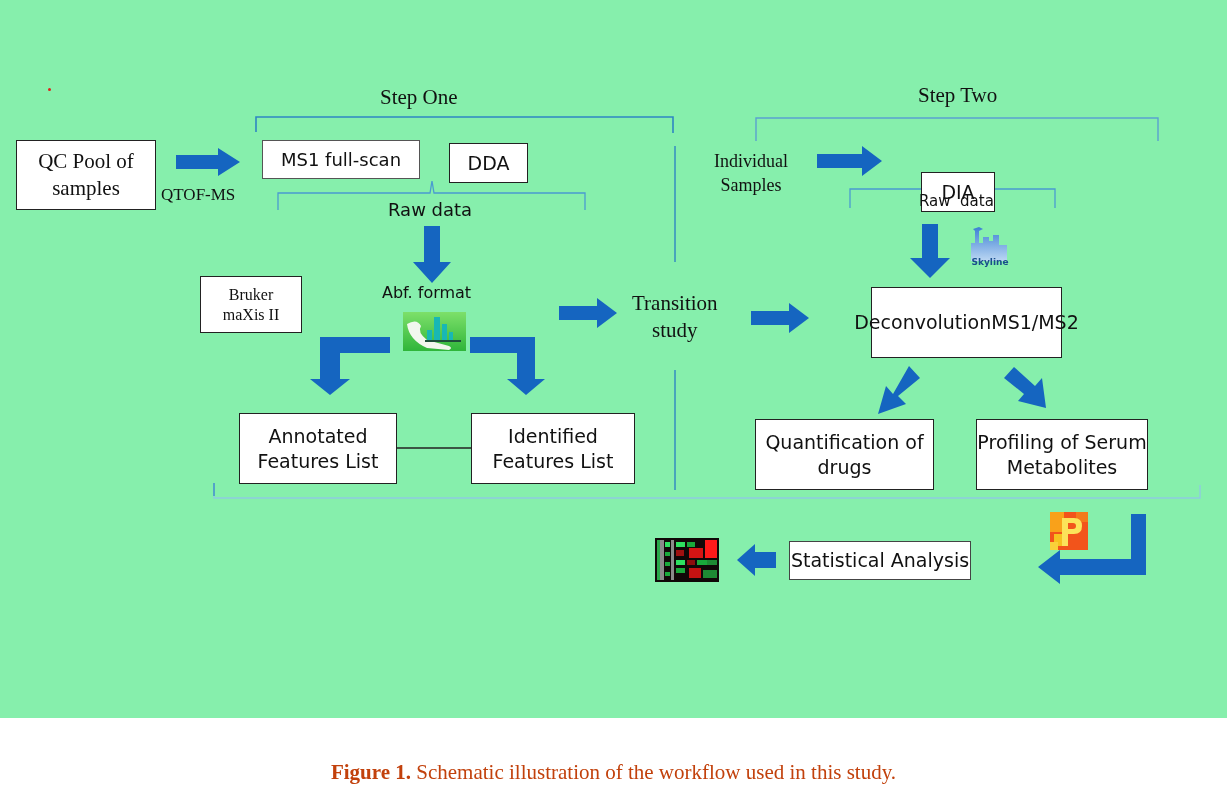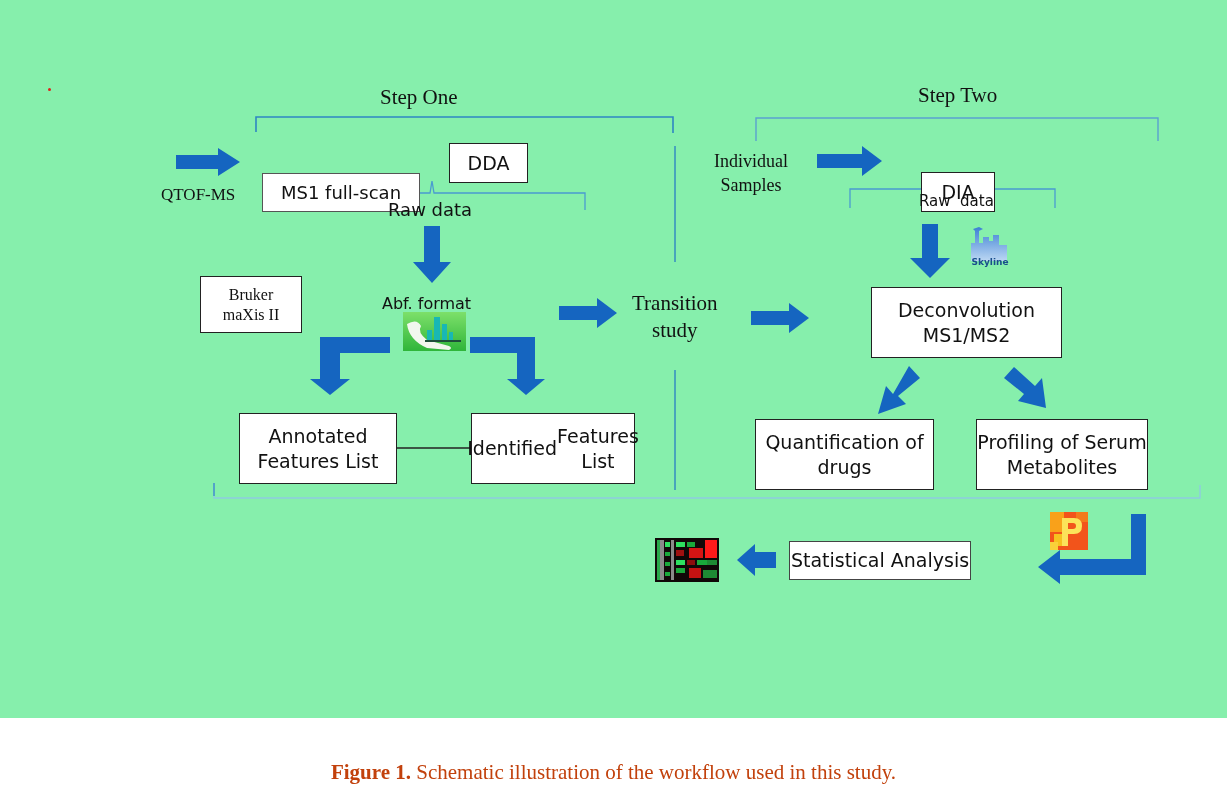--- a/index.html
+++ b/index.html
@@ -65,37 +65,41 @@
 
       <polygon points="1131,514 1146,514 1146,575 1060,575 1060,584 1038,567 1060,550 1060,559 1131,559"></polygon>
 
       <polygon points="776,552 776,568 755,568 755,576 737,560 755,544 755,552"></polygon>
     </g>
   </svg>
 
   <div class="txt serif" style="left:380px;top:85px;font-size:21px;">Step One</div>
   <div class="txt serif" style="left:918px;top:83px;font-size:21px;">Step Two</div>
 
+  <div class="box serif" style="left:16px;top:140px;width:140px;height:70px;font-size:21px;flex-direction:column;">
+    <span>QC Pool of</span>
+    <span>samples</span>
+  </div>
   <div class="txt serif" style="left:161px;top:185px;font-size:17px;">QTOF-MS</div>
 
   <div class="box serif" style="left:200px;top:234px;width:102px;height:57px;font-size:16px;flex-direction:column;line-height:1.25;margin-top:42px;">
     <span>Bruker</span>
     <span>maXis II</span>
   </div>
 
-  <div class="box sans" style="left:262px;top:140px;width:158px;height:39px;font-size:18px;border-color:#555;margin-top:33px;">
+  <div class="box sans" style="left:262px;top:140px;width:158px;height:39px;font-size:18px;border-color:#555;">
     <span>MS1 full-scan</span>
   </div>
 
   <div class="box sans" style="left:449px;top:143px;width:79px;height:40px;font-size:19px;">
     <span>DDA</span>
   </div>
 
   <div class="txt sans" style="left:388px;top:199px;font-size:18px;">Raw data</div>
-  <div class="txt sans" style="left:382px;top:294px;font-size:16px;">Abf. format</div>
+  <div class="txt sans" style="left:382px;top:283px;font-size:16px;">Abf. format</div>
 
   <div class="icon" style="left:403px;top:312px;width:63px;height:39px;">
     <svg width="63" height="39" viewBox="0 0 63 39">
       <defs>
         <linearGradient id="gGreen" x1="0" y1="0" x2="0" y2="1">
           <stop offset="0" stop-color="#7de06a"></stop>
             <stop offset="1" stop-color="#2fb53a"></stop>
         </linearGradient>
       </defs>
       <rect x="0" y="0" width="63" height="39" fill="url(#gGreen)"></rect>
@@ -105,21 +109,21 @@
       <rect x="39" y="12" width="5" height="16" fill="#18b7b5"></rect>
       <rect x="46" y="20" width="4" height="8" fill="#18b7b5"></rect>
       <rect x="22" y="28" width="36" height="2" fill="#1e4f3a"></rect>
     </svg>
   </div>
 
   <div class="box sans" style="left:239px;top:413px;width:158px;height:71px;font-size:19px;flex-direction:column;">
     <span>Annotated</span>
     <span>Features List</span>
   </div>
-  <div class="box sans" style="left:471px;top:413px;width:164px;height:71px;font-size:19px;flex-direction:row;">
+  <div class="box sans" style="left:471px;top:413px;width:164px;height:71px;font-size:19px;flex-direction:column;">
     <span>Identified</span>
     <span>Features List</span>
   </div>
 
   <div class="txt serif" style="left:632px;top:290px;font-size:21px;line-height:1.28;">
     <div>Transition</div>
     <div>study</div>
   </div>
 
   <div class="txt serif" style="left:714px;top:149px;font-size:18px;line-height:1.35;">
@@ -137,21 +141,21 @@
         <linearGradient id="gSky" x1="0" y1="0" x2="0" y2="1">
           <stop offset="0" stop-color="#3b7fd4"></stop>
             <stop offset="1" stop-color="#bcd7f3"></stop>
         </linearGradient>
       </defs>
       <path d="M4 40 L4 22 L8 22 L8 10 L6 8 L12 6 L16 8 L12 10 L12 22 L16 22 L16 16 L22 16 L22 20 L26 20 L26 14 L32 14 L32 24 L40 24 L40 40 Z" fill="url(#gSky)"></path>
       <text x="23" y="44" font-family="DejaVu Sans, sans-serif" font-size="9" font-weight="bold" text-anchor="middle" fill="#1a4f8c">Skyline</text>
     </svg>
   </div>
 
-  <div class="box sans" style="left:871px;top:287px;width:191px;height:71px;font-size:19px;flex-direction:column;">
+  <div class="box sans" style="left:871px;top:287px;width:191px;height:71px;font-size:19px;flex-direction:row;">
     <span>Deconvolution</span>
     <span>MS1/MS2</span>
   </div>
 
   <div class="box sans" style="left:755px;top:419px;width:179px;height:71px;font-size:19px;flex-direction:column;">
     <span>Quantification of</span>
     <span>drugs</span>
   </div>
   <div class="box sans" style="left:976px;top:419px;width:172px;height:71px;font-size:19px;flex-direction:column;">
     <span>Profiling of Serum</span>

